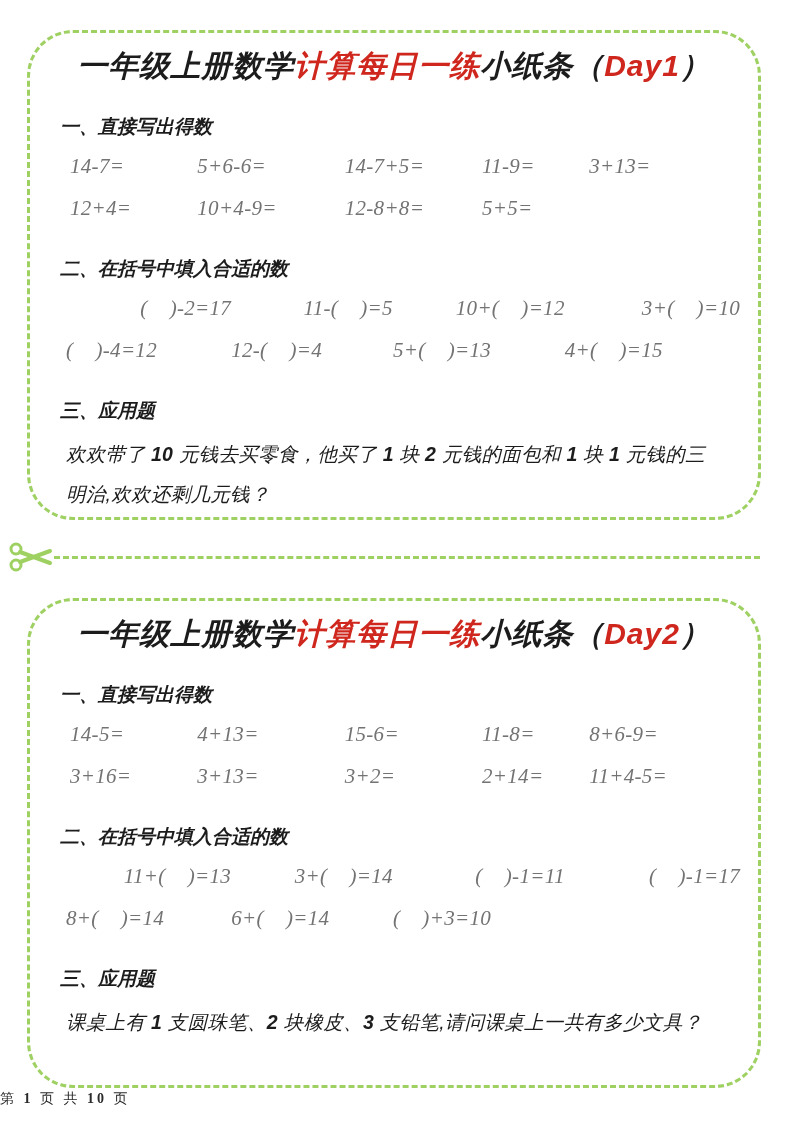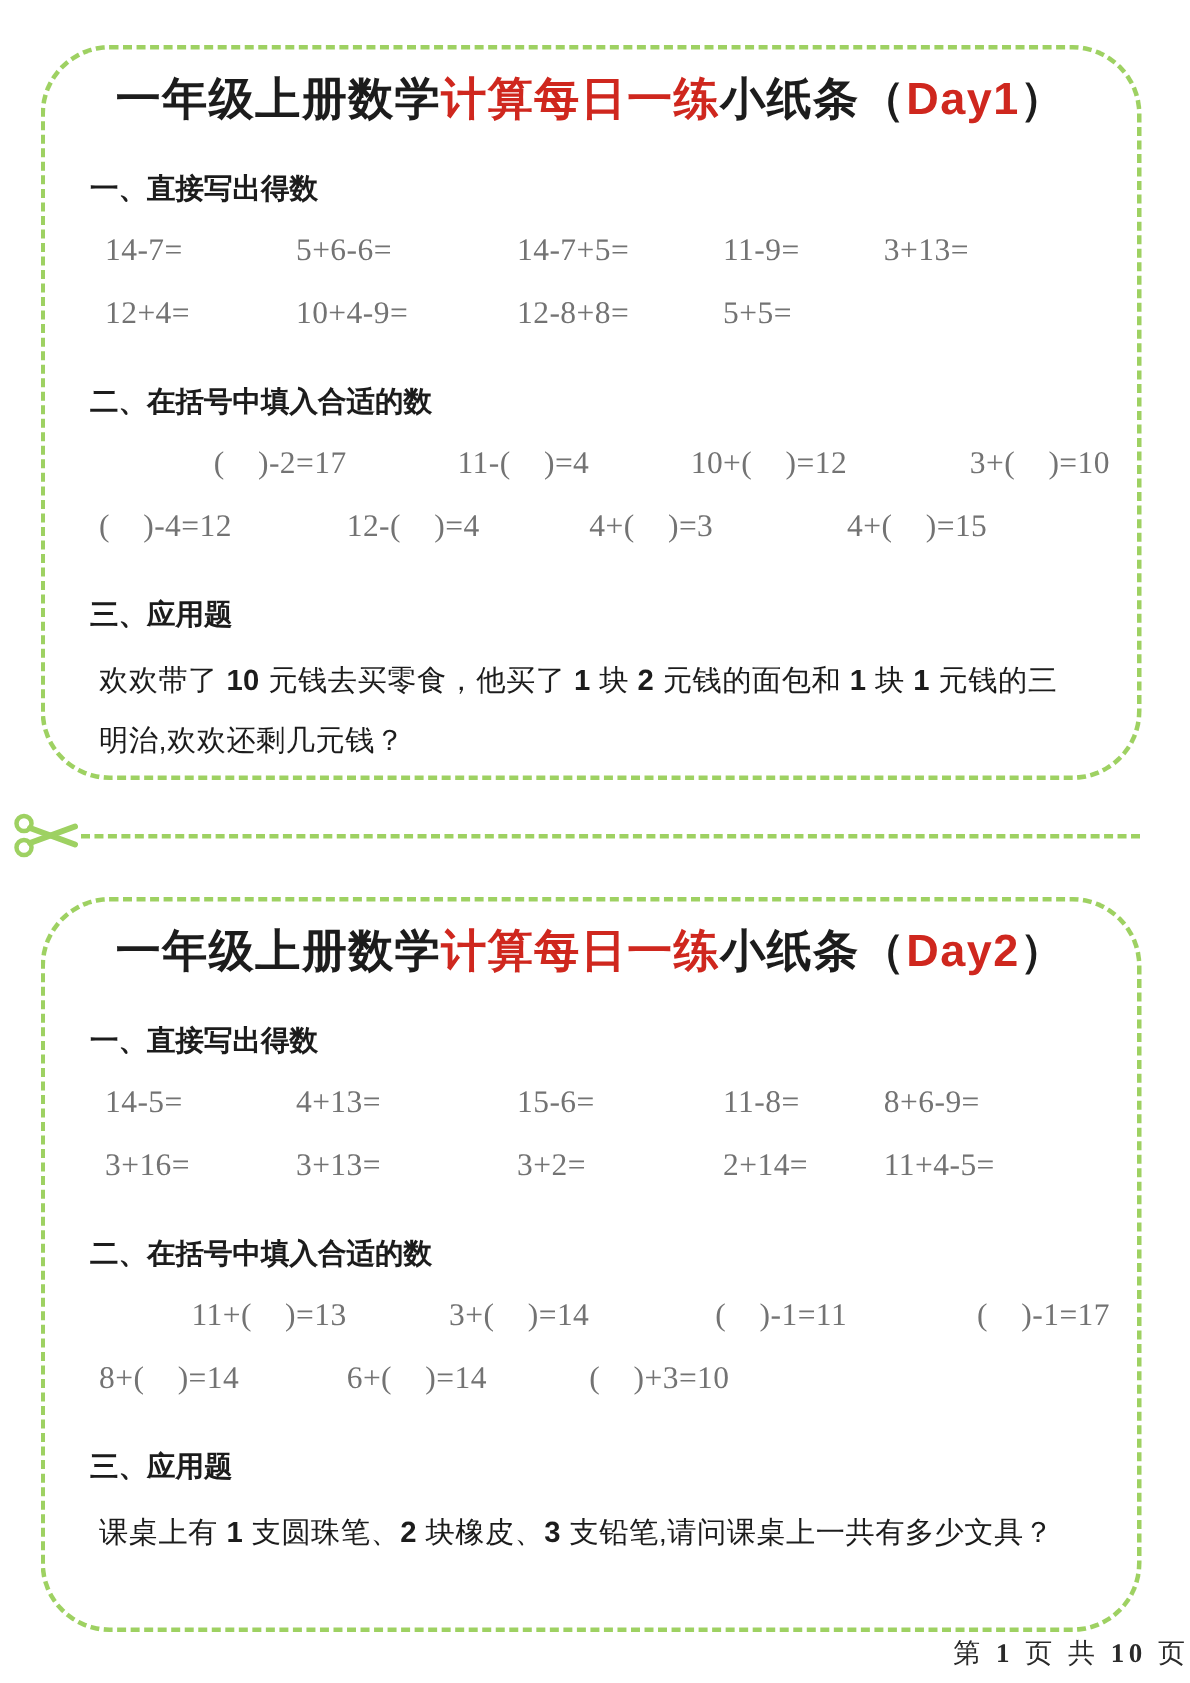--- a/index.html
+++ b/index.html
@@ -4,20 +4,21 @@
 <style>
   html,body{margin:0;padding:0;}
   body{
     width:793px;height:1122px;background:#ffffff;position:relative;
     font-family:"Liberation Sans",sans-serif;color:#1c1c1c;overflow:hidden;
   }
   .sheet-box{
     position:absolute;left:27px;width:734px;height:490px;
     border:3px dashed #9ed162;border-radius:46px;box-sizing:border-box;
     background:#fff;
+    font-style:italic;
   }
   .box-day1{top:30px;}
   .box-day2{top:598px;}
   .box-title{
     text-align:center;padding-top:13px;font-size:30px;font-weight:700;
     letter-spacing:1px;white-space:nowrap;
   }
   .seg-red{color:#cf271e;}
   .seg-b{font-weight:700;}
   .sec-label{
@@ -42,22 +43,22 @@
     letter-spacing:0.3px;
   }
   .cut-line{
     position:absolute;top:556px;left:54px;width:706px;height:0;
     border-top:3px dashed #9ed162;
   }
   .scissors{
     position:absolute;left:8px;top:540px;width:46px;height:34px;
   }
   .page-footer{
-    position:absolute;top:1090px;left:0;width:100%;text-align:right;
-    font-family:"Liberation Serif",serif;font-size:18px;color:#2a2a2a;
+    position:absolute;top:1090px;left:0;width:100%;text-align:left;
+    font-family:"Liberation Serif",serif;font-size:14px;color:#2a2a2a;
     letter-spacing:3px;
   }
 </style>
 </head>
 <body>
 
 <div class="sheet-box box-day1">
   <div class="box-title"><span>一年级上册数学</span><span class="seg-red">计算每日一练</span><span>小纸条（</span><span class="seg-red">Day1</span><span>）</span></div>
 
   <div class="sec-label">一、直接写出得数</div>
@@ -71,28 +72,28 @@
   <div class="eq-grid">
     <span class="eq">12+4=</span>
     <span class="eq">10+4-9=</span>
     <span class="eq">12-8+8=</span>
     <span class="eq">5+5=</span>
   </div>
 
   <div class="sec-label">二、在括号中填入合适的数</div>
   <div class="bk-grid first">
     <span class="eq">(    )-2=17</span>
-    <span class="eq">11-(    )=4</span>
+    <span class="eq">11-(    )=5</span>
     <span class="eq">10+(    )=12</span>
     <span class="eq">3+(    )=10</span>
   </div>
   <div class="bk-grid">
     <span class="eq">(    )-4=12</span>
     <span class="eq">12-(    )=4</span>
-    <span class="eq">4+(    )=3</span>
+    <span class="eq">5+(    )=13</span>
     <span class="eq">4+(    )=15</span>
   </div>
 
   <div class="sec-label">三、应用题</div>
   <div class="word-problem"><span>欢欢带了 </span><span class="seg-b">10</span><span> 元钱去买零食，他买了 </span><span class="seg-b">1</span><span> 块 </span><span class="seg-b">2</span><span> 元钱的面包和 </span><span class="seg-b">1</span><span> 块 </span><span class="seg-b">1</span><span> 元钱的三明治,欢欢还剩几元钱？</span></div>
 </div>
 
 <svg class="scissors" viewBox="0 0 46 34">
   <circle cx="8" cy="9" r="5" fill="none" stroke="#9ed162" stroke-width="3"></circle>
   <circle cx="8" cy="25" r="5" fill="none" stroke="#9ed162" stroke-width="3"></circle>

